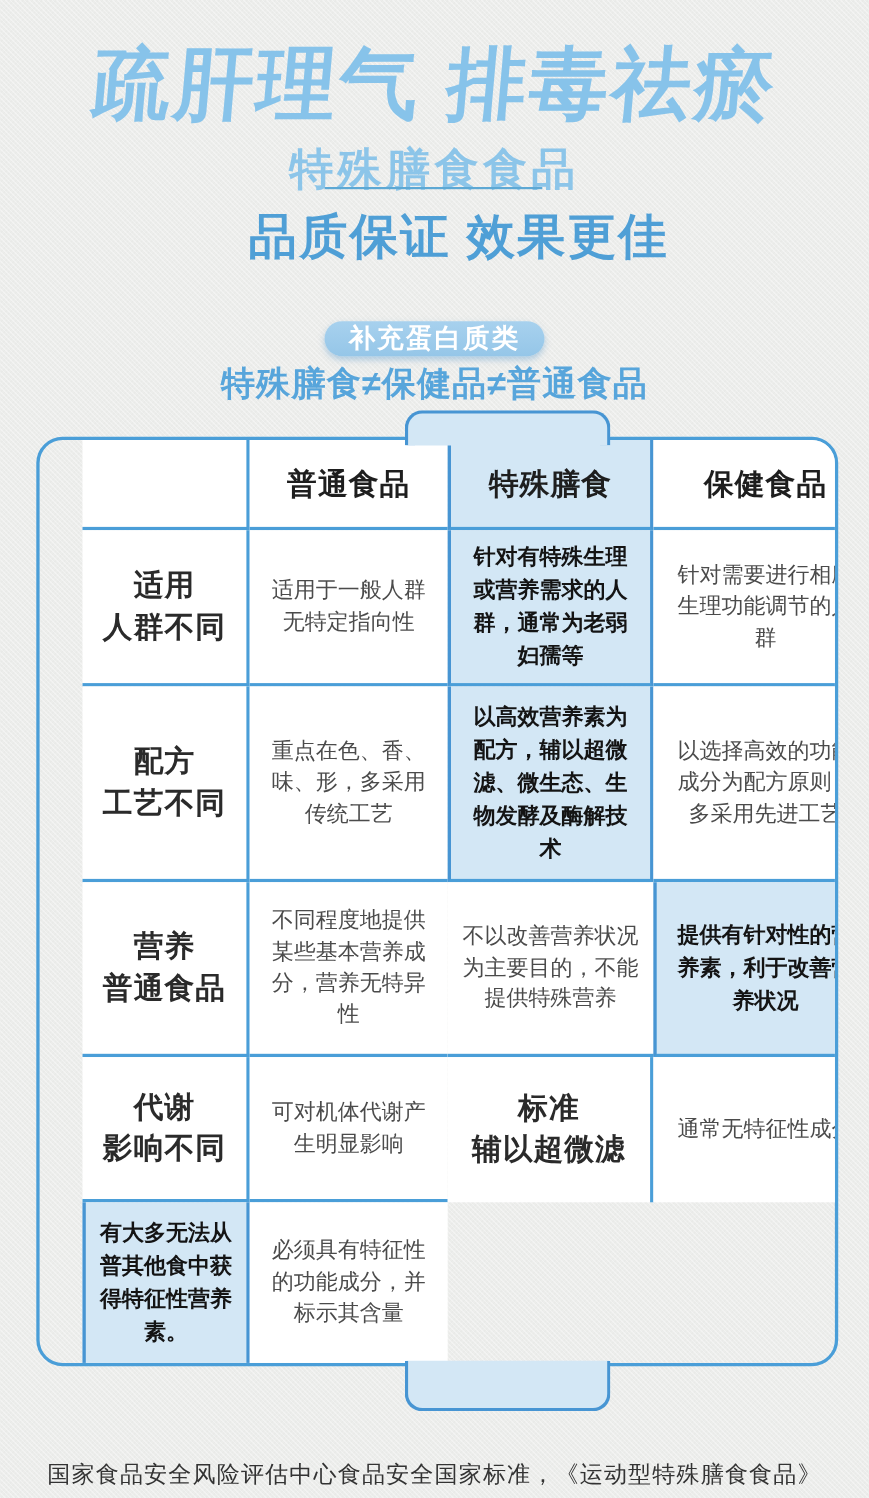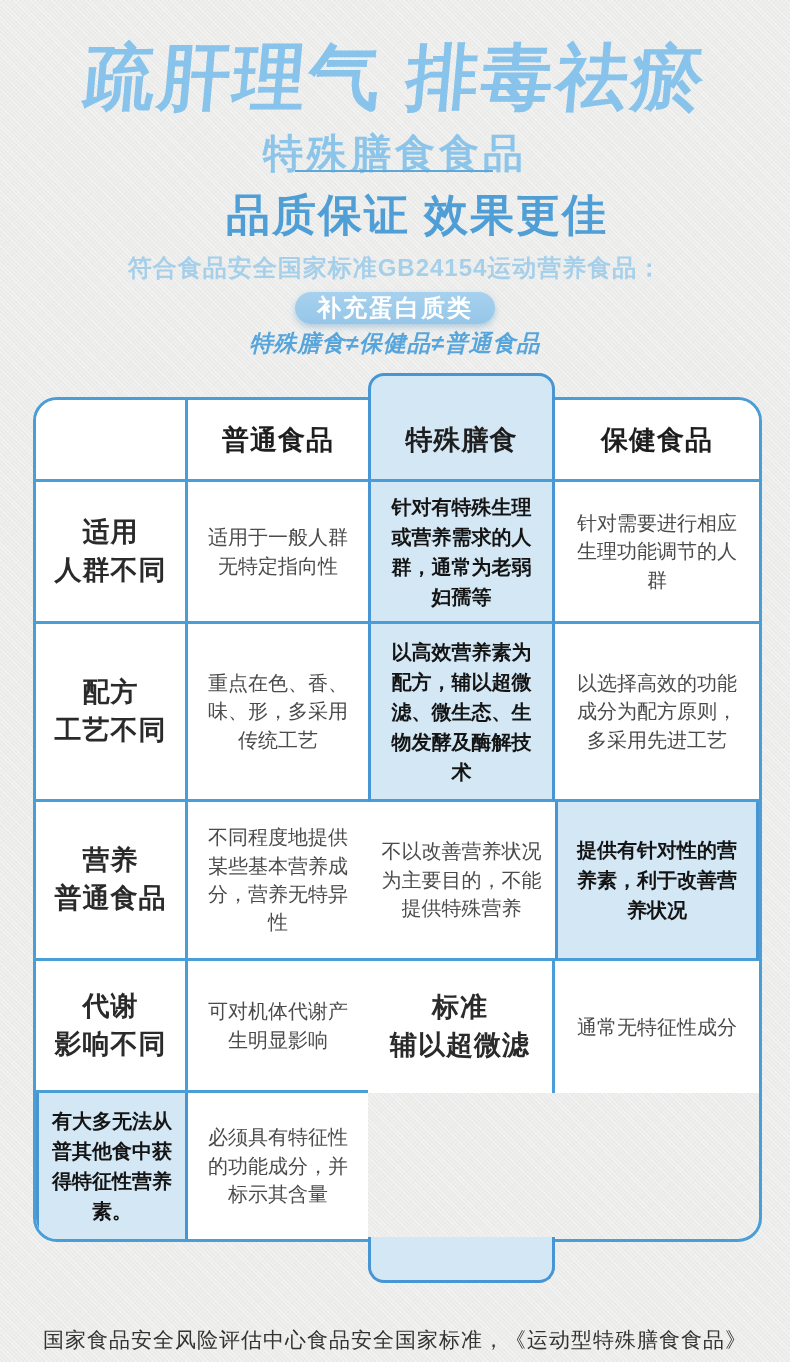--- a/index.html
+++ b/index.html
@@ -29,32 +29,33 @@
   .standard-line { top:252px; font-size:24px; font-weight:600; color:#a6cfea; letter-spacing:1px; }
 
   .badge {
     position:absolute; top:292px; left:50%; transform:translateX(-50%);
     min-width:194px; height:32px; line-height:32px; padding:0 22px;
     border-radius:16px; text-align:center;
     background:linear-gradient(180deg,#a7d1ee 0%,#95c6e8 100%);
     box-shadow:0 3px 6px rgba(110,165,210,.5);
     color:#ffffff; font-size:24px; font-weight:700; letter-spacing:2px;
   }
-  .neq-line { top:328px; font-size:23px; font-weight:700; color:#57a5db; letter-spacing:1px;font-style:italic; }
+  .neq-line { top:328px; font-size:31px; font-weight:700; color:#57a5db; letter-spacing:1px; }
 
   
   .table-wrap { position:absolute; top:397px; left:33px; width:729px; height:845px; }
 
   .grid {
     position:relative; z-index:1;
     width:729px; height:845px;
     border:3px solid #4a9ed8; border-radius:24px; overflow:hidden;
     display:grid;
     grid-template-columns:152px 180px 187px 204px;
     grid-template-rows:82px 142px 178px 159px 132px 146px;
+    padding-left:39px;
   }
   .cell {
     display:flex; align-items:center; justify-content:center;
     text-align:center; background:#ffffff;
     border-bottom:3px solid #4a9ed8; padding:6px 13px;
   }
   .cell.last { border-bottom:none; }
   .c0 { border-right:3px solid #4a9ed8; }
   .c2 { border-left:3px solid #4795d3; border-right:3px solid #4795d3; background:#d3e7f5; }
   .hc { font-size:27px; font-weight:600; color:#1e1e1e; letter-spacing:1px; }
@@ -80,21 +81,20 @@
 </style>
 </head>
 <body>
 
 <div class="page">
 
   <div class="center-abs main-title">疏肝理气 排毒祛瘀</div>
   <div class="center-abs subtitle">特殊膳食食品</div>
   <div class="divider"></div>
   <div class="center-abs quality-line">品质保证 效果更佳</div>
-  <div class="center-abs standard-line">符合食品安全国家标准GB24154运动营养食品：</div>
   <div class="badge">补充蛋白质类</div>
   <div class="center-abs neq-line">特殊膳食≠保健品≠普通食品</div>
 
   <div class="table-wrap">
     <div class="hl-cap hl-cap-top"></div>
     <div class="hl-cap hl-cap-bottom"></div>
 
     <div class="grid">
 
       <div class="cell hc c0">

